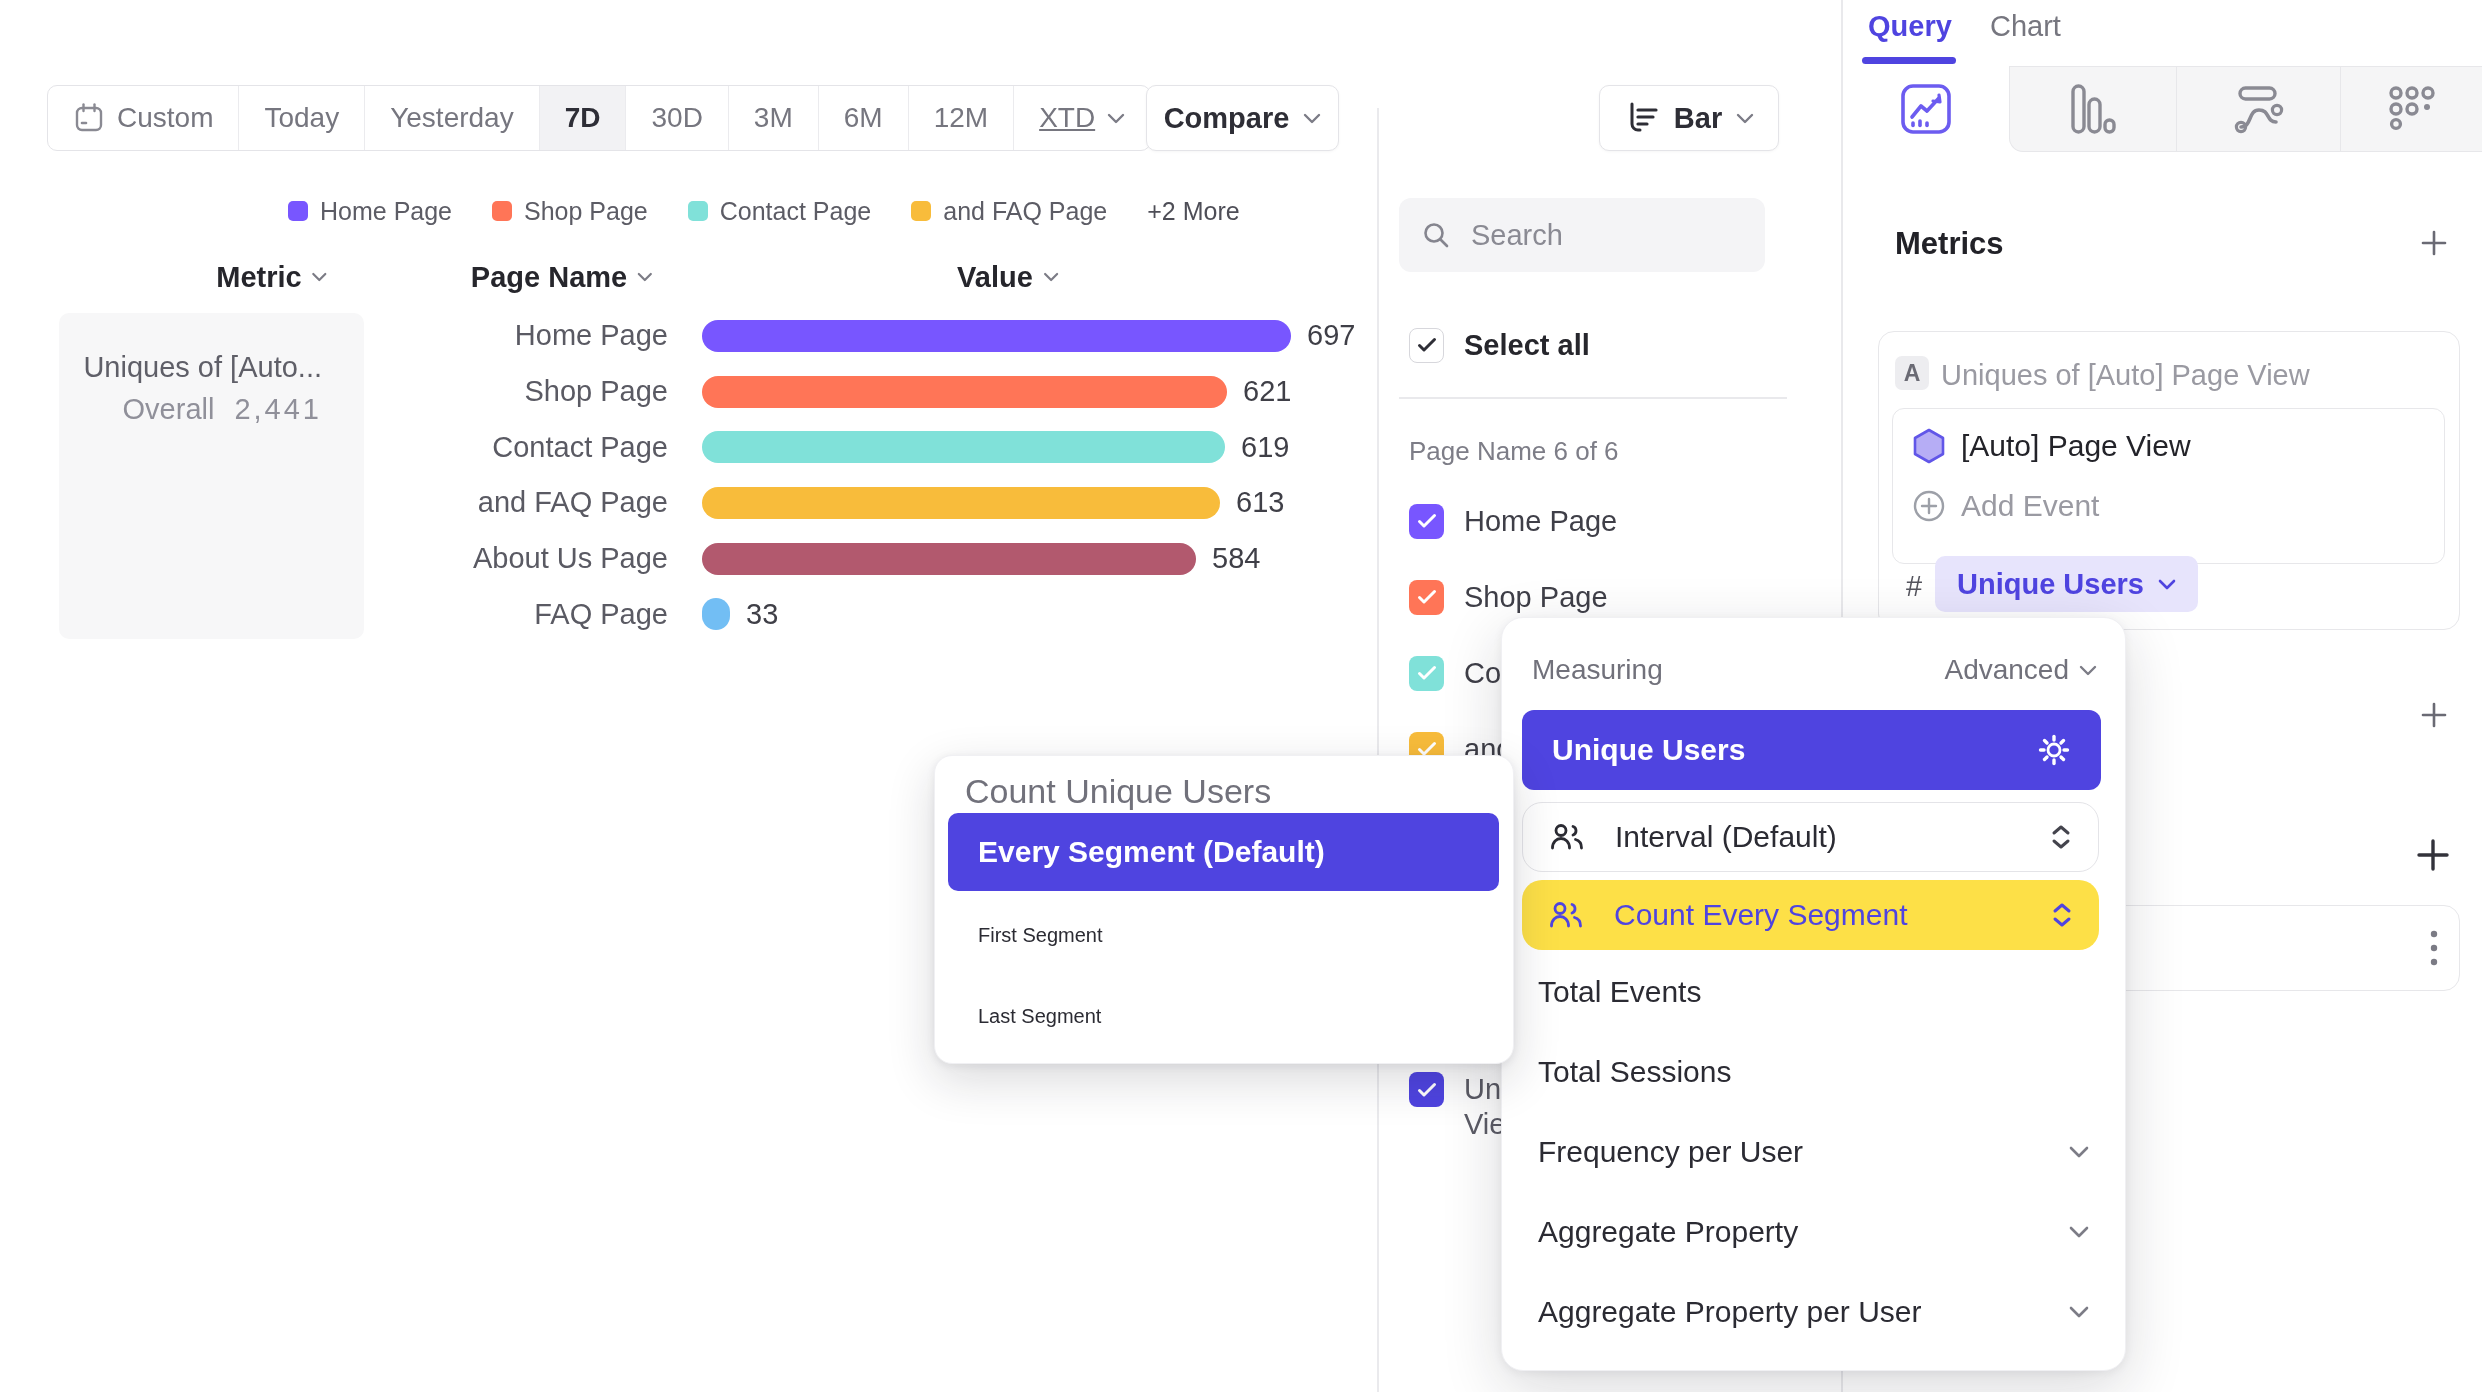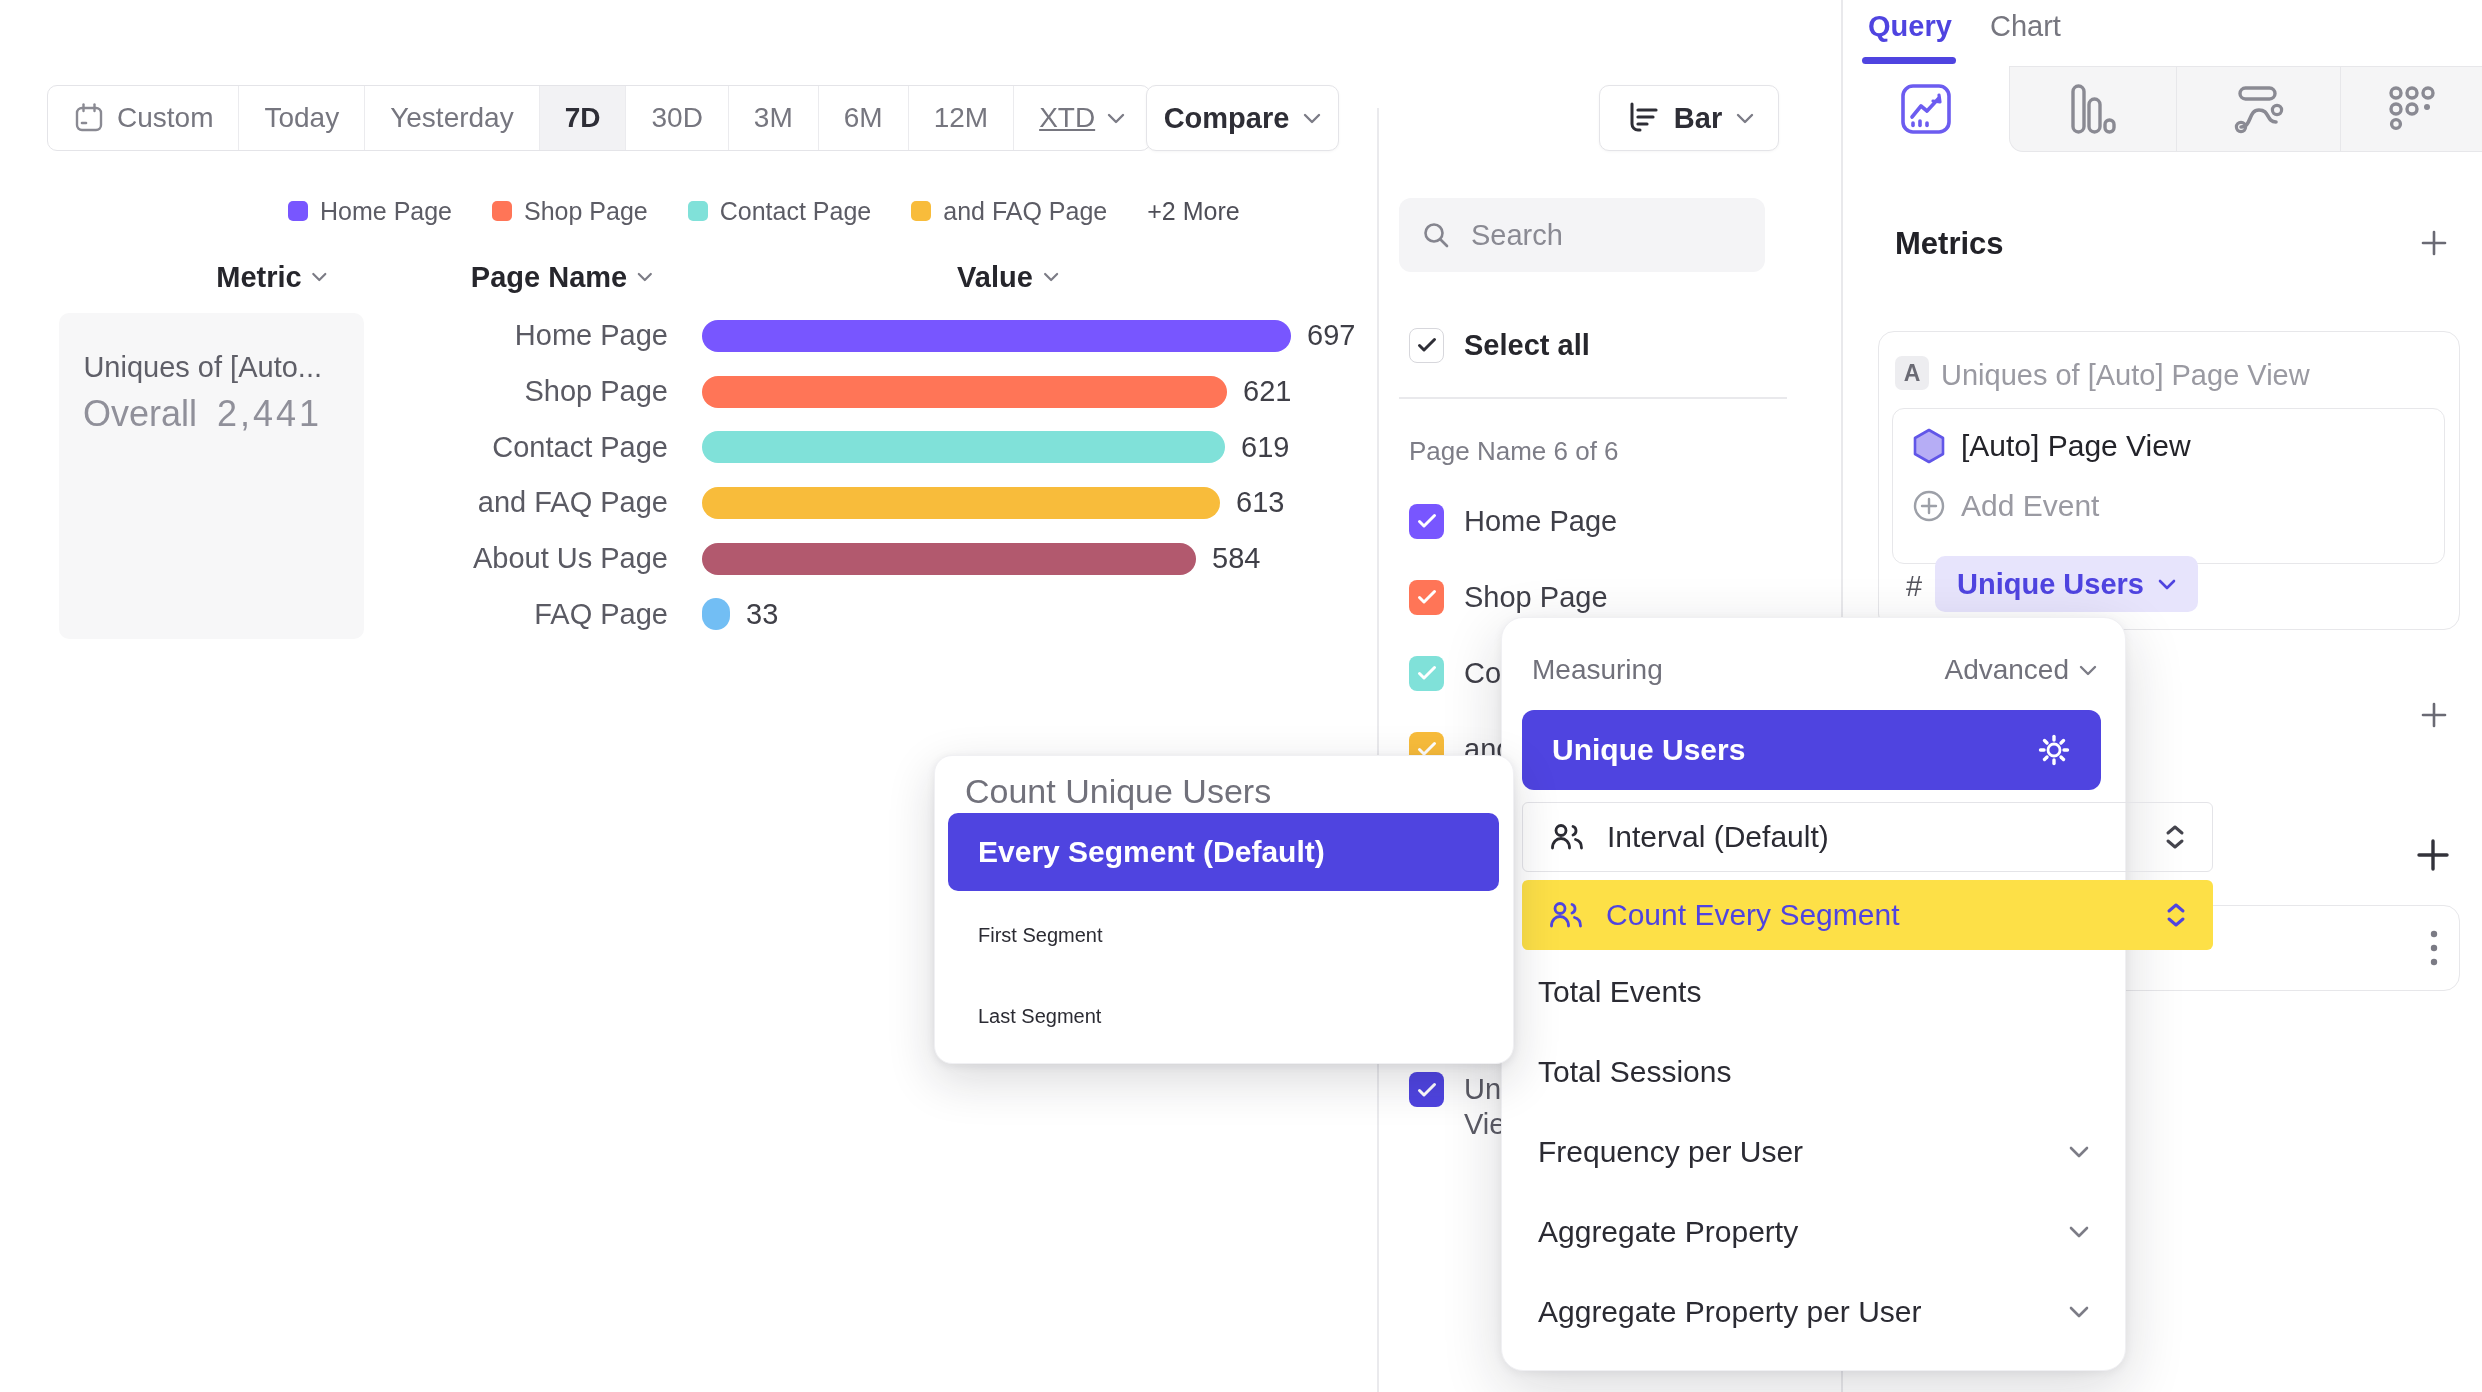--- a/index.html
+++ b/index.html
@@ -25,21 +25,21 @@
     font-size:25px;color:#5c5c65;}
   .legend-item{display:flex;align-items:center;gap:12px;}
   .swatch{width:20px;height:20px;border-radius:5px;}
   .legend-more{color:#4e4e57;}
 
   
   .col-head{position:absolute;top:258px;height:38px;display:flex;align-items:center;gap:10px;
     font-size:29px;font-weight:bold;color:#26262c;transform:translateX(-50%);}
   .metric-card{position:absolute;left:59px;top:313px;width:305px;height:326px;background:#f7f7f8;border-radius:10px;}
   .metric-card .t1{position:absolute;right:42px;top:38px;font-size:29px;color:#5f5f68;white-space:nowrap;}
-  .metric-card .t2{position:absolute;right:42px;top:80px;font-size:36px;color:#90909a;display:flex;gap:20px;margin-left:13px;}
+  .metric-card .t2{position:absolute;right:42px;top:80px;font-size:29px;color:#90909a;display:flex;gap:20px;margin-left:13px;}
   .metric-card .num{letter-spacing:3px;}
   .rows{position:absolute;left:400px;top:308px;display:flex;flex-direction:column;}
   .brow{height:55.7px;display:flex;align-items:center;}
   .blabel{width:268px;text-align:right;font-size:29px;color:#5a5a63;flex:none;white-space:nowrap;}
   .bbar{height:32px;border-radius:16px;flex:none;margin-left:34px;}
   .bval{margin-left:16px;font-size:29px;color:#3f3f47;}
   .vdiv{position:absolute;left:1377px;top:108px;width:1.5px;height:1284px;background:#eaeaed;}
 
   
   .search-box{position:absolute;left:1399px;top:198px;width:366px;height:74px;background:#f4f4f6;
@@ -67,22 +67,22 @@
   .cm-item{position:absolute;left:43px;height:36px;display:flex;align-items:center;font-size:20px;color:#2b2b33;cursor:pointer;}
 
   
   .measuring-menu{position:absolute;left:1501px;top:617px;width:623px;height:752px;background:#fff;border-radius:22px;
     border:1px solid #f0f0f3;box-shadow:0 18px 60px rgba(23,23,40,.16),0 2px 10px rgba(23,23,40,.06);z-index:20;}
   .mm-title{position:absolute;left:30px;top:36px;font-size:28px;color:#71717b;}
   .mm-adv{position:absolute;right:28px;top:36px;display:flex;align-items:center;gap:10px;font-size:28px;color:#71717b;cursor:pointer;}
   .mm-selected{position:absolute;left:20px;top:92px;width:579px;height:80px;background:#4f44e0;border-radius:12px;
     color:#fff;display:flex;align-items:center;padding:0 30px;box-sizing:border-box;font-size:30px;font-weight:bold;cursor:pointer;}
   .mm-selected .gear{margin-left:auto;}
-  .mm-row{position:absolute;left:20px;width:691px;height:70px;border-radius:6px;display:flex;align-items:center;
-    gap:22px;padding:0 26px;box-sizing:border-box;font-size:30px;cursor:pointer;}
+  .mm-row{position:absolute;left:20px;width:577px;height:70px;border-radius:20px;display:flex;align-items:center;
+    gap:30px;padding:0 26px;box-sizing:border-box;font-size:30px;cursor:pointer;}
   .mm-row .stepper{margin-left:auto;}
   .mm-row.interval{top:184px;border:1.5px solid #e4e4e8;color:#2b2b33;}
   .mm-row.countseg{top:262px;background:#fde047;color:#4f44e0;justify-content:center;}
   .mm-item{position:absolute;left:36px;width:551px;height:40px;display:flex;align-items:center;
     justify-content:space-between;font-size:30px;color:#2b2b33;cursor:pointer;}
 
   
   .rp-border{position:absolute;left:1841px;top:0;width:1.5px;height:1392px;background:#e9e9ec;}
   .tab-query{position:absolute;left:1868px;top:10px;font-size:29px;font-weight:bold;color:#4f44e0;cursor:pointer;}
   .tab-underline{position:absolute;left:1862px;top:57px;width:94px;height:7px;border-radius:4px;background:#4f44e0;}

